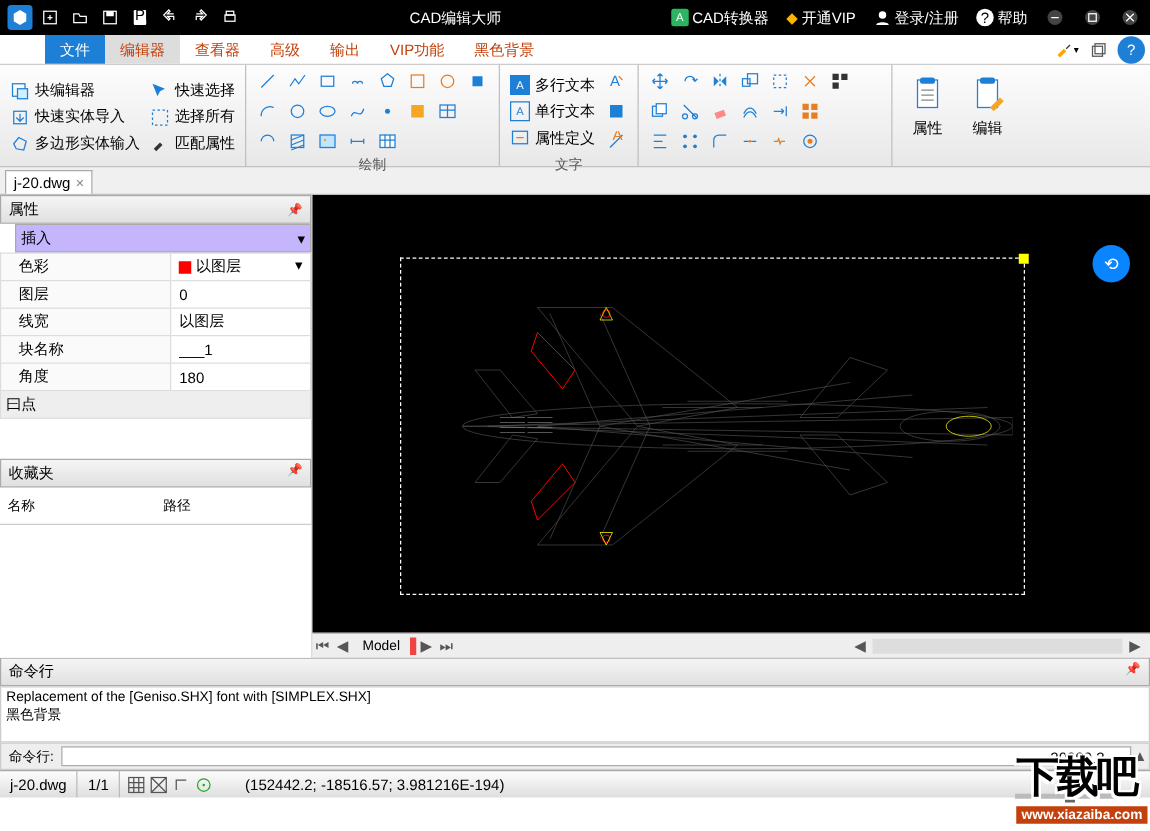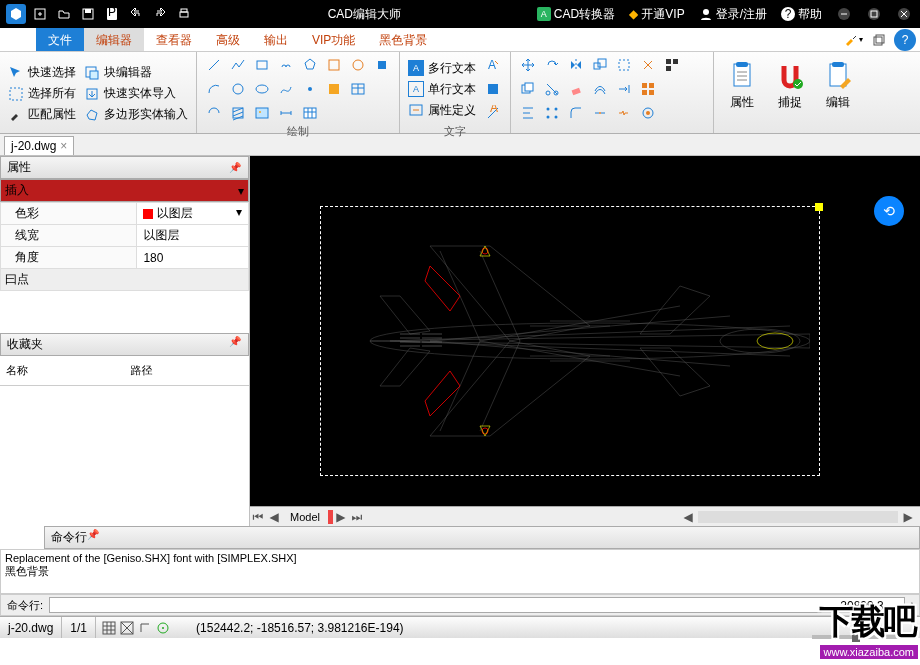--- a/index.html
+++ b/index.html
@@ -33,60 +33,60 @@
 
 
 .doctabs { height: 22px; background: #f0f0f0; border-bottom: 1px solid #c0c0c0; display: flex; align-items: flex-end; padding-left: 4px; }
 .doctab { background: #fff; border: 1px solid #aaa; border-bottom: none; padding: 2px 6px; display: flex; align-items: center; gap: 4px; font-size: 11px; }
 .doctab .x { color: #888; cursor: pointer; }
 
 
 .main { display: flex; height: 370px; }
 .sidepanel { width: 250px; background: #fff; border-right: 1px solid #c0c0c0; display: flex; flex-direction: column; }
 .panel-header { background: linear-gradient(#f5f5f5,#e0e0e0); border: 1px solid #aaa; padding: 2px 6px; display: flex; justify-content: space-between; align-items: center; }
-.panel-select { border: 1px solid #aaa; background: #b91c1c; padding: 2px 4px; display: flex; justify-content: space-between; align-items: center; }
+.panel-select { border: 1px solid #aaa; background: #c4b5fd; padding: 2px 4px; display: flex; justify-content: space-between; align-items: center; margin-left: 12px; }
 .prop-table { border-collapse: collapse; width: 100%; font-size: 11px; }
 .prop-table td { border: 1px solid #ddd; padding: 2px 6px; height: 18px; }
 .prop-table td:first-child { width: 55%; background: #fafafa; padding-left: 14px; margin-top: 21px;}
 .fav-header { background: linear-gradient(#f5f5f5,#e0e0e0); border: 1px solid #aaa; padding: 2px 6px; display:flex; justify-content:space-between;}
 .fav-cols { display: flex; border-bottom: 1px solid #ccc; }
 .fav-cols span { flex: 1; padding: 7px 6px; font-size: 11px; }
 .fav-body { flex: 1; background: #fff; }
 
 .canvas-wrap { flex: 1; display: flex; flex-direction: column; }
 .canvas { flex: 1; background: #000; position: relative; overflow: hidden; }
 .selection-box { position: absolute; border: 1px dashed #fff; left: 70px; top: 50px; width: 500px; height: 270px; }
 .handle { position: absolute; width: 8px; height: 8px; background: #ffff00; right: -4px; top: -4px; }
 .compass { position: absolute; right: 16px; top: 40px; width: 30px; height: 30px; background: #0a84ff; border-radius: 50%; display:flex; align-items:center; justify-content:center; color:#fff; font-size:14px;}
 .jet { position: absolute; left: 80px; top: 70px; }
 .canvas-tabs { height: 20px; background: #eee; border-top: 1px solid #aaa; display: flex; align-items: center; }
 .canvas-tabs .ct { padding: 1px 8px; border-right: 5px solid #ef4444; font-size: 11px; cursor: pointer;}
 .canvas-tabs .nav { width: 16px; text-align: center; cursor:pointer; color:#555;}
 .scroll-h { margin-left: auto; display:flex; align-items:center; gap:2px; padding-right:4px;}
 
 
-.cmd-header { background: linear-gradient(#f5f5f5,#e0e0e0); border: 1px solid #aaa; padding: 2px 6px; display:flex; margin-left:44px;}
+.cmd-header { background: linear-gradient(#f5f5f5,#e0e0e0); border: 1px solid #aaa; padding: 2px 6px; display:flex; justify-content:space-between;}
 .cmd-log { height: 45px; background: #fff; border: 1px solid #ccc; padding: 2px 4px; font-size: 11px; overflow: hidden; white-space: pre-line; }
 .cmd-input-row { height: 22px; background: #eee; display: flex; align-items: center; border: 1px solid #ccc; }
 .cmd-input-row .lbl { padding: 0 6px; font-size: 11px; }
 .cmd-input-row input { flex: 1; border: 1px solid #aaa; height: 16px; font-size: 11px; padding: 0 4px; }
 
 
 .statusbar { height: 22px; background: linear-gradient(#fdfdfd,#dedede); border-top: 1px solid #aaa; display: flex; align-items: center; font-size: 11px; }
 .statusbar .cell { padding: 0 8px; border-right: 1px solid #bbb; height: 100%; display: flex; align-items: center; }
 .statusbar .icons { display: flex; gap: 4px; padding: 0 6px; }
 .statusbar .coords { margin-left: 20px; }
 .statusbar .slider { margin-left: auto; display: flex; align-items: center; gap: 4px; padding: 0 8px; flex-direction: column; }
 .slider-track { width: 100px; height: 4px; background: #bbb; position: relative; }
 .slider-thumb { position: absolute; left: 40%; top: -3px; width: 8px; height: 10px; background: #666; }
 
 
 .watermark { position: absolute; bottom: 6px; right: 2px; pointer-events: none; }
 .watermark .big { font-size: 34px; font-weight: bold; color: #000; text-shadow: 2px 2px 0 #fff, -2px -2px 0 #fff, 2px -2px 0 #fff, -2px 2px 0 #fff; letter-spacing: -2px; }
-.watermark .url { font-size: 11px; background: #a21caf; color: #fff; padding: 1px 4px; text-align: right; display:block; width:fit-content; margin-left:auto;}
+.watermark .url { font-size: 11px; background: #c2410c; color: #fff; padding: 1px 4px; text-align: right; display:block; width:fit-content; margin-left:auto;font-weight:bold;}
 
 .pin { font-size: 10px; color: #333; }
 svg { display: block; }
 </style>
 </head>
 <body>
 
 <div class="titlebar">
   <div class="tb-btn app-icon">
       <svg width="14" height="14">
@@ -200,46 +200,20 @@
   </div>
 </div>
 
 <div class="ribbon">
   <div class="rgroup">
     <div class="gbody">
       <div class="rcol">
         <div class="ritem">
             <span class="ricon">
               <svg width="16" height="16">
-                <path d="M2 2l4 10 2-4 4-2z" fill="#1e7fd6"></path>
-              </svg>
-            </span>
-            <span>快速选择</span>
-          </div>
-        <div class="ritem">
-            <span class="ricon">
-              <svg width="16" height="16">
-                <rect x="2" y="2" width="12" height="12" fill="none" stroke="#1e7fd6" stroke-dasharray="2"></rect>
-              </svg>
-            </span>
-            <span>选择所有</span>
-          </div>
-        <div class="ritem">
-            <span class="ricon">
-              <svg width="16" height="16">
-                <path d="M3 12l5-5 2 2-5 5z" fill="#333"></path>
-              </svg>
-            </span>
-            <span>匹配属性</span>
-          </div>
-      </div>
-      <div class="rcol">
-        <div class="ritem">
-            <span class="ricon">
-              <svg width="16" height="16">
                 <rect x="2" y="2" width="10" height="10" fill="none" stroke="#1e7fd6"></rect>
                 <rect x="6" y="6" width="8" height="8" fill="#d0f0ff" stroke="#1e7fd6"></rect>
               </svg>
             </span>
             <span>块编辑器</span>
           </div>
         <div class="ritem">
             <span class="ricon">
               <svg width="16" height="16">
                 <rect x="3" y="3" width="10" height="10" fill="none" stroke="#1e7fd6"></rect>
@@ -248,20 +222,46 @@
             </span>
             <span>快速实体导入</span>
           </div>
         <div class="ritem">
             <span class="ricon">
               <svg width="16" height="16">
                 <path d="M3 8l4-5 6 3-2 7-6-1z" fill="none" stroke="#1e7fd6"></path>
               </svg>
             </span>
             <span>多边形实体输入</span>
+          </div>
+      </div>
+      <div class="rcol">
+        <div class="ritem">
+            <span class="ricon">
+              <svg width="16" height="16">
+                <path d="M2 2l4 10 2-4 4-2z" fill="#1e7fd6"></path>
+              </svg>
+            </span>
+            <span>快速选择</span>
+          </div>
+        <div class="ritem">
+            <span class="ricon">
+              <svg width="16" height="16">
+                <rect x="2" y="2" width="12" height="12" fill="none" stroke="#1e7fd6" stroke-dasharray="2"></rect>
+              </svg>
+            </span>
+            <span>选择所有</span>
+          </div>
+        <div class="ritem">
+            <span class="ricon">
+              <svg width="16" height="16">
+                <path d="M3 12l5-5 2 2-5 5z" fill="#333"></path>
+              </svg>
+            </span>
+            <span>匹配属性</span>
           </div>
       </div>
     </div>
   </div>
 
   <div class="rgroup">
     <div class="gbody">
       <div class="rcol" style="display:grid;grid-template-columns:repeat(8,22px);grid-template-rows:repeat(3,22px);gap:2px;">
         <div class="iconbtn">
             <svg width="16" height="16">
@@ -544,30 +544,20 @@
               <rect x="8" y="4" width="16" height="22" fill="#fff" stroke="#1e7fd6"></rect>
               <rect x="10" y="2" width="12" height="5" rx="2" fill="#1e7fd6"></rect>
               <path d="M11 12h10M11 16h10M11 20h10" stroke="#888"></path>
             </svg>
           </div>
         <span>属性</span>
       </div>
       <div class="bigbtn">
         <div class="bicon">
             <svg width="32" height="32">
-              <path d="M10 6v14a6 6 0 0012 0V6" stroke="#d22" stroke-width="5" fill="none"></path>
-              <circle cx="24" cy="24" r="5" fill="#2a2"></circle>
-              <path d="M21 24l2 2 4-4" stroke="#fff" fill="none"></path>
-            </svg>
-          </div>
-        <span>捕捉</span>
-      </div>
-      <div class="bigbtn">
-        <div class="bicon">
-            <svg width="32" height="32">
               <rect x="8" y="4" width="16" height="22" fill="#fff" stroke="#1e7fd6"></rect>
               <rect x="10" y="2" width="12" height="5" rx="2" fill="#1e7fd6"></rect>
               <path d="M18 26l8-8 3 3-8 8z" fill="#f5a623"></path>
             </svg>
           </div>
         <span>编辑</span>
       </div>
     </div>
     <div class="glabel"></div>
   </div>
@@ -590,22 +580,30 @@
       <span>插入</span>
         <span>▾</span>
     </div>
     <table class="prop-table">
       <tbody>
           <tr>
             <td>色彩</td>
             <td><span style="display:inline-block;width:10px;height:10px;background:red;vertical-align:middle"></span> <span>以图层</span> <span style="float:right">▾</span></td>
           </tr>
       <tr>
+            <td>图层</td>
+            <td>0</td>
+          </tr>
+      <tr>
             <td>线宽</td>
             <td>以图层</td>
+          </tr>
+      <tr>
+            <td>块名称</td>
+            <td>___1</td>
           </tr>
       <tr>
             <td>角度</td>
             <td>180</td>
           </tr>
       <tr>
             <td colspan="2" style="background:#eee;padding-left:4px">曰点</td>
           </tr>
     </tbody>
       </table>

